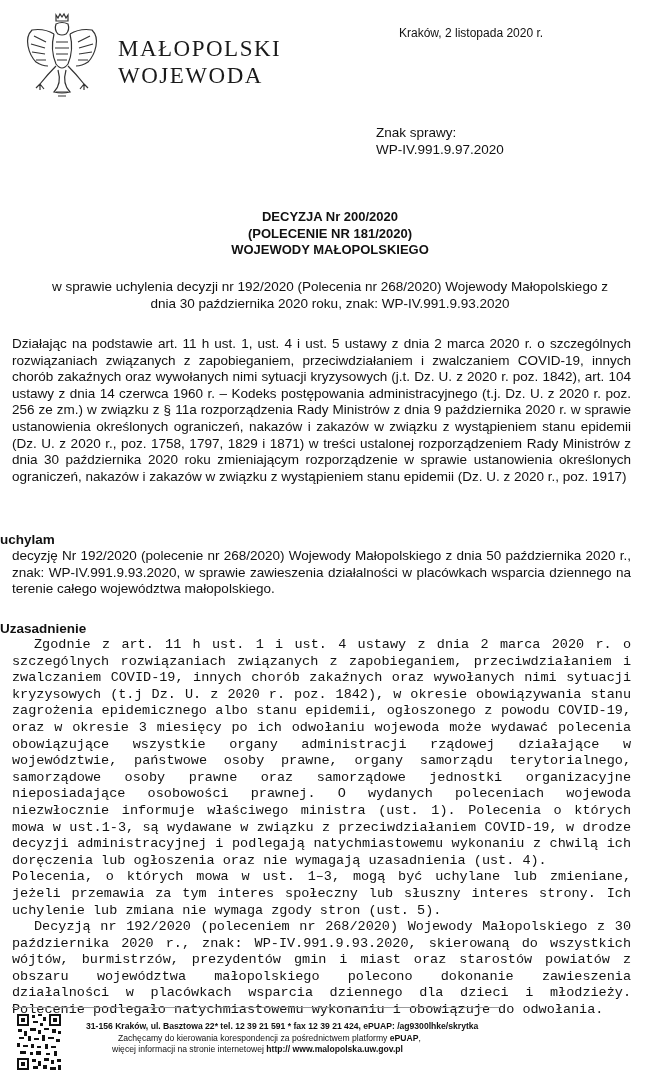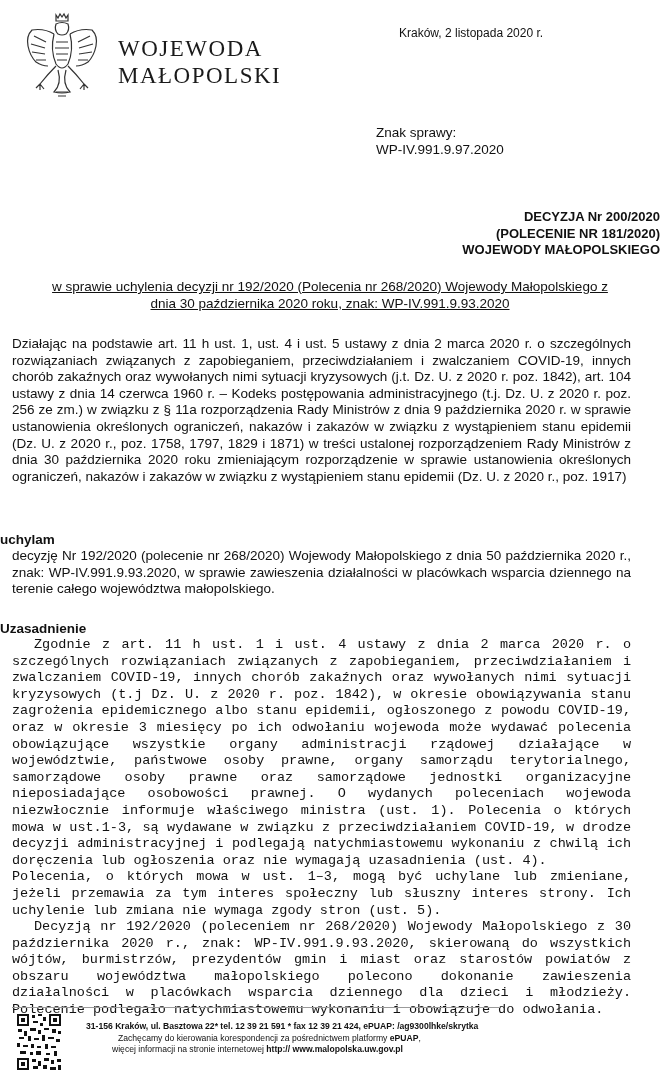--- a/index.html
+++ b/index.html
@@ -5,23 +5,23 @@
     html, body { margin: 0; padding: 0; background: #ffffff; }
     body { width: 660px; height: 1076px; position: relative; overflow: hidden; color: #111; font-family: "Liberation Sans", sans-serif; }
     .page { position: absolute; left: 0; top: 0; width: 660px; height: 1076px; }
 
     .logo { position: absolute; left: 22px; top: 12px; width: 80px; height: 90px; }
     .logo-text { position: absolute; left: 118px; top: 35px; font-family: "Liberation Serif", serif; font-size: 23px; letter-spacing: 1.5px; line-height: 27px; color: #1a1a1a; }
 
     .date { position: absolute; left: 399px; top: 17px; font-size: 12px; margin-top: 9px; }
     .case { position: absolute; left: 376px; top: 124px; font-size: 13.5px; line-height: 17px; }
 
-    .title { position: absolute; left: 0; width: 660px; top: 209px; text-align: right; font-weight: bold; font-size: 13px; line-height: 16.5px; }
+    .title { position: absolute; left: 0; width: 660px; top: 209px; text-align: center; font-weight: bold; font-size: 13px; line-height: 16.5px; }
 
-    .subject { position: absolute; left: 12px; width: 636px; top: 278px; text-align: center; font-size: 13.5px; line-height: 17px; text-decoration: underline; }
+    .subject { position: absolute; left: 12px; width: 636px; top: 278px; text-align: center; font-size: 13.5px; line-height: 17px; }
 
     .body { position: absolute; left: 12px; width: 619px; font-size: 13.5px; line-height: 16.6px; text-align: justify; }
     .p-basis { top: 336px; }
     .heading { position: absolute; left: 0; width: 660px; text-align: left; font-weight: bold; font-size: 13.5px; }
     .h-uchylam { top: 532px; }
     .p-decision { top: 548px; }
     .h-uzas { top: 621px; }
     .p-justif { top: 637px; font-family: Liberation Mono, monospace; }
     .indent { text-indent: 22px; display: block; }
     .para { display: block; }
@@ -51,22 +51,22 @@
       <path d="M34 30 l12 0 M33 36 l14 0 M34 42 l12 0 M35 48 l10 0"></path>
       <path d="M34 54 q-8 8 -16 18 M46 54 q8 8 16 18"></path>
       <path d="M18 72 l-4 4 M18 72 l0 6 M18 72 l4 5"></path>
       <path d="M62 72 l4 4 M62 72 l0 6 M62 72 l-4 5"></path>
       <path d="M36 58 q4 14 -4 22 q8 2 16 0 q-8 -8 -4 -22"></path>
       <path d="M34 80 l12 0 M36 84 l8 0"></path>
     </g>
   </svg>
 
   <div class="logo-text">
+    <div>MAŁOPOLSKI</div>
     <div>WOJEWODA</div>
-    <div>MAŁOPOLSKI</div>
   </div>
 
   <div class="date">Kraków, 2 listopada 2020 r.</div>
 
   <div class="case">
     <div>Znak sprawy:</div>
     <div>WP-IV.991.9.97.2020</div>
   </div>
 
   <div class="title">

